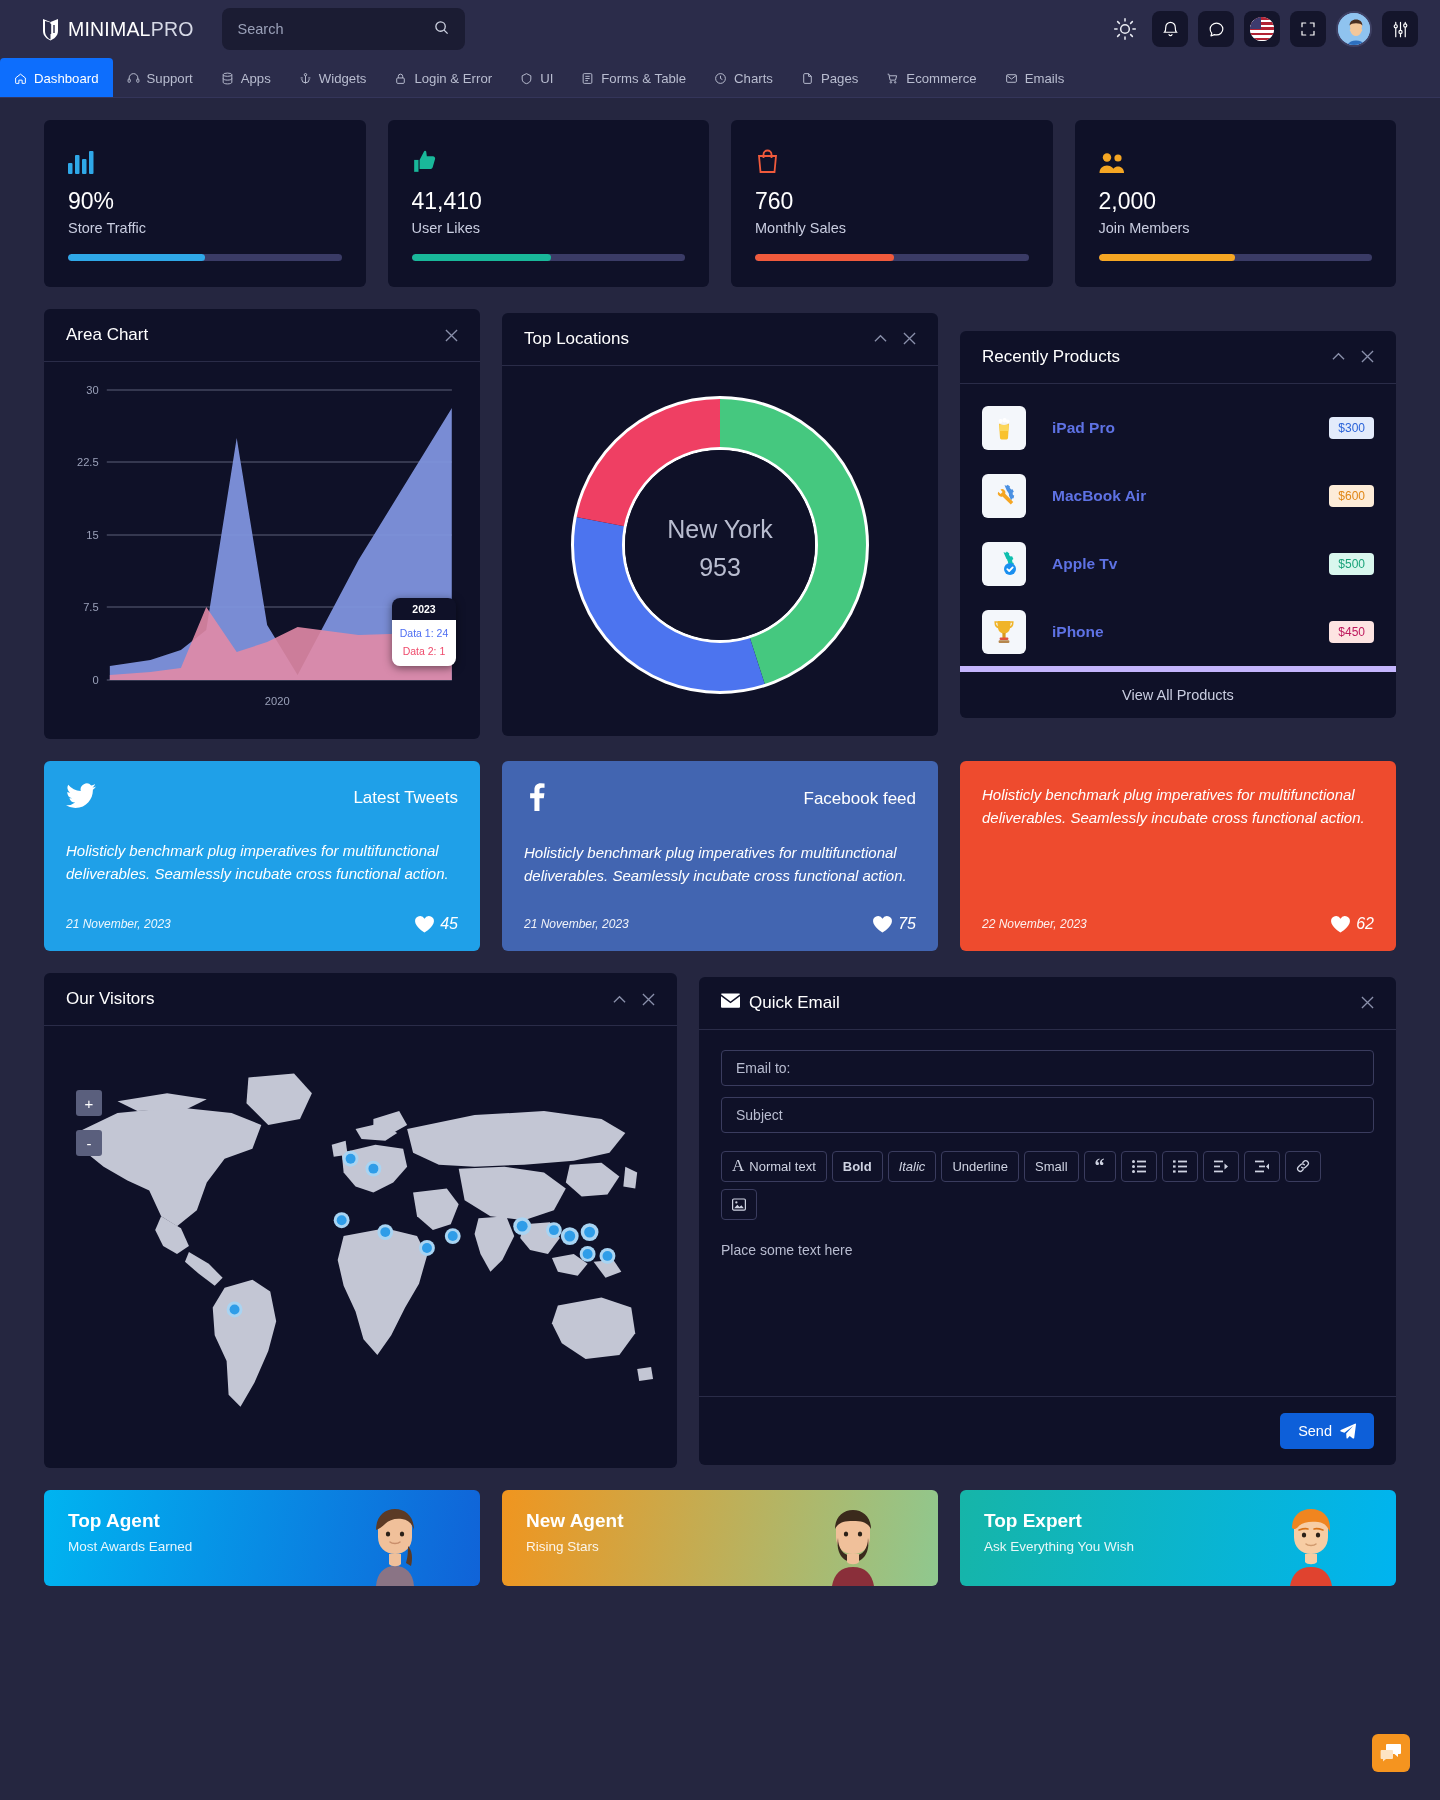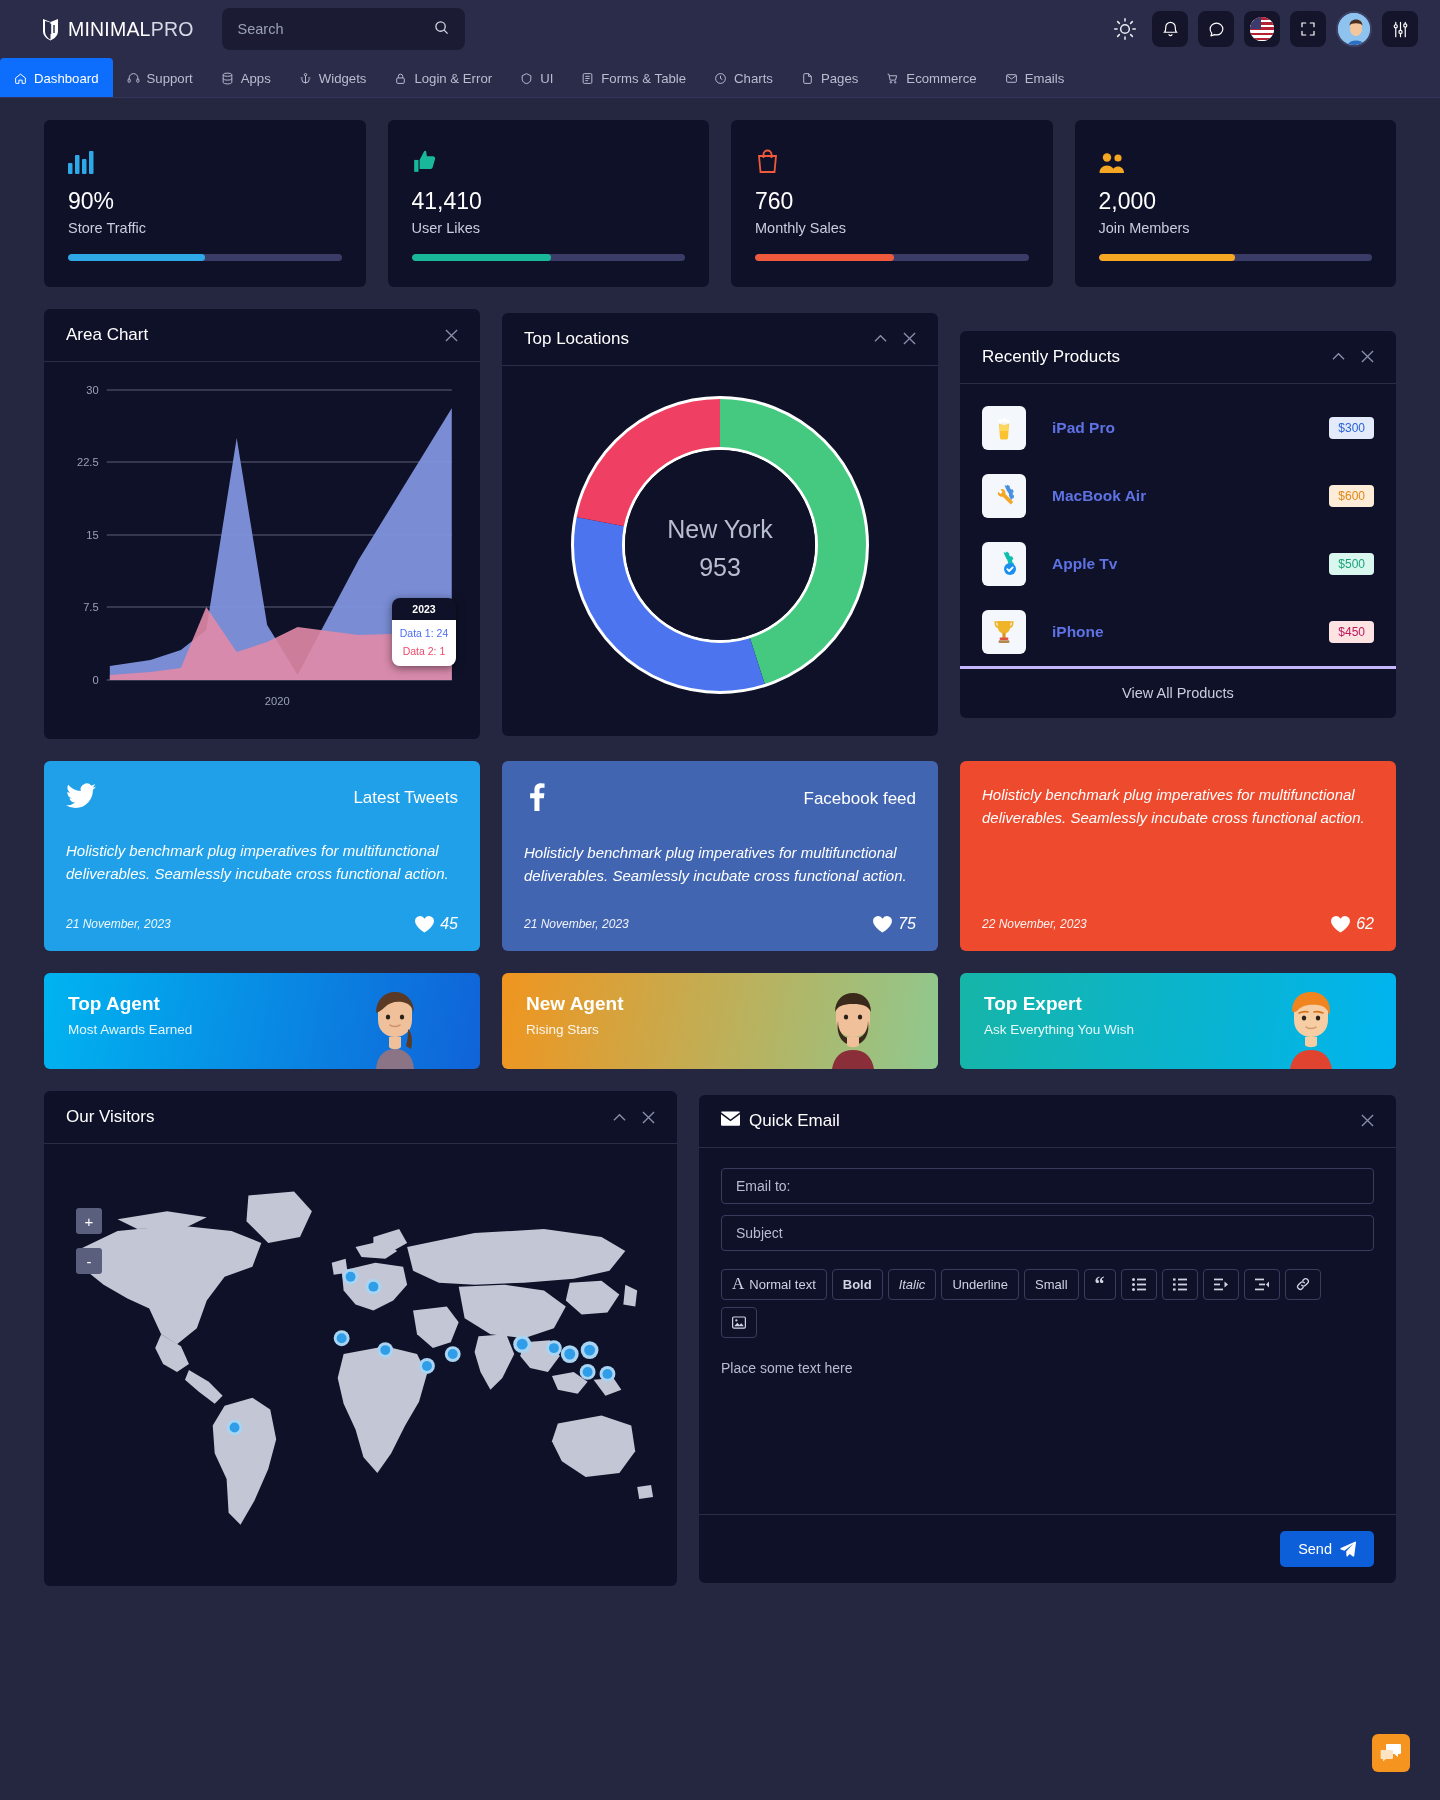--- a/index.html
+++ b/index.html
@@ -126,21 +126,21 @@
   .prod-ico {
     width: 44px; height: 44px; border-radius: 6px; background: #f4f7fb;
     display: flex; align-items: center; justify-content: center; font-size: 23px;
     flex: none;
   }
   .prod-name { margin-left: 26px; font-size: 15.5px; color: #5e72e4; font-weight: 700; }
   .badge {
     margin-left: auto; font-size: 12px; border-radius: 4px; padding: 4px 9px;
   }
   .view-all {
-    border-top: 3px solid #c4b5fd; height: 52px; display: flex;
+    border-top: 6px solid #c4b5fd; height: 52px; display: flex;
     align-items: center; justify-content: center; font-size: 14.5px; color: #c9cde0;
     cursor: pointer;
   }
 
   
   .social { flex: 1; border-radius: 6px; padding: 22px 22px 18px; color: #fff; min-height: 190px; display:flex; flex-direction:column; }
   .social-head { display: flex; align-items: center; margin-bottom: 26px; }
   .social-title { margin-left: auto; font-size: 17px; }
   .social-text { font-style: italic; font-size: 15px; line-height: 1.55; margin-bottom: 18px; }
   .social-foot { display: flex; align-items: center; margin-top: auto; }
@@ -627,66 +627,20 @@
         <div class="social-text">Holisticly benchmark plug imperatives for multifunctional deliverables. Seamlessly incubate cross functional action.</div>
         <div class="social-foot">
           <span class="social-date">22 November, 2023</span>
           <span class="social-likes">
             <svg width="19" height="17" viewBox="0 0 20 18" fill="#fff">
                 <path d="M10 17.5S0 11.4 0 5.6A5.3 5.3 0 0 1 10 3a5.3 5.3 0 0 1 10 2.6C20 11.4 10 17.5 10 17.5z"></path>
               </svg>
             <span>62</span>
           </span>
         </div>
-      </div>
-    </div>
-
-    <div class="row">
-      <div class="agent" style="background:linear-gradient(100deg,#00b4f0,#1063d8)">
-        <div class="agent-title">Top Agent</div>
-        <div class="agent-sub">Most Awards Earned</div>
-        <svg class="agent-av" viewBox="0 0 78 84">
-          <path d="M22 26c0-10 7-17 17-17s17 7 17 17v9c0 10-7 17-17 17s-17-7-17-17z" fill="#f0c09a"></path>
-          <path d="M20 28c0-13 8-21 19-21s19 8 19 21c-2-7-6-10-12-11-7-1-13 1-17 5-3 3-6 5-9 6z" fill="#5b3a25"></path>
-          <path d="M52 44c4 4 5 12 3 20l-5-3c2-7 2-13 2-17z" fill="#5b3a25"></path>
-          <ellipse cx="32" cy="32" rx="2.2" ry="2.6" fill="#2b2118"></ellipse>
-          <ellipse cx="46" cy="32" rx="2.2" ry="2.6" fill="#2b2118"></ellipse>
-          <path d="M34 40c2 2 8 2 10 0" fill="none" stroke="#c98e6b" stroke-width="1.4" stroke-linecap="round"></path>
-          <path d="M20 84c1-13 8-20 19-20s18 7 19 20z" fill="#8a7485"></path>
-          <path d="M33 52h12v10c-2 3-10 3-12 0z" fill="#f0c09a"></path>
-        </svg>
-      </div>
-
-      <div class="agent" style="background:linear-gradient(100deg,#f0951f,#8fc88f)">
-        <div class="agent-title">New Agent</div>
-        <div class="agent-sub">Rising Stars</div>
-        <svg class="agent-av" viewBox="0 0 78 84">
-          <path d="M22 26c0-10 7-17 17-17s17 7 17 17v9c0 10-7 17-17 17s-17-7-17-17z" fill="#f0c09a"></path>
-          <path d="M21 27c0-12 8-19 18-19s18 7 18 19c-3-6-8-8-18-8s-15 2-18 8z" fill="#3b2a1c"></path>
-          <path d="M24 36c0 10 5 18 15 18s15-8 15-18c2 14-4 24-15 24S22 50 24 36z" fill="#3b2a1c"></path>
-          <ellipse cx="32" cy="32" rx="2.2" ry="2.6" fill="#2b2118"></ellipse>
-          <ellipse cx="46" cy="32" rx="2.2" ry="2.6" fill="#2b2118"></ellipse>
-          <path d="M18 84c2-12 9-19 21-19s19 7 21 19z" fill="#8a2f3a"></path>
-          <path d="M33 52h12v8c-2 3-10 3-12 0z" fill="#f0c09a"></path>
-        </svg>
-      </div>
-
-      <div class="agent" style="background:linear-gradient(100deg,#16b5a8,#00b4f0)">
-        <div class="agent-title">Top Expert</div>
-        <div class="agent-sub">Ask Everything You Wish</div>
-        <svg class="agent-av" viewBox="0 0 78 84">
-          <path d="M22 26c0-10 7-17 17-17s17 7 17 17v9c0 10-7 17-17 17s-17-7-17-17z" fill="#f7cda4"></path>
-          <path d="M20 26c0-12 8-19 19-19s19 7 19 19v4c-3-6-5-9-12-10-8-1-16 0-20 5-3 3-5 2-6 1z" fill="#f0851f"></path>
-          <path d="M27 28c3-1 6-2 9-1M42 27c3-1 6-0 9 1" fill="none" stroke="#d97217" stroke-width="1.6" stroke-linecap="round"></path>
-          <ellipse cx="32" cy="33" rx="2.2" ry="2.6" fill="#2b2118"></ellipse>
-          <ellipse cx="46" cy="33" rx="2.2" ry="2.6" fill="#2b2118"></ellipse>
-          <path d="M34 42c2 2 8 2 10 0" fill="none" stroke="#d09a6e" stroke-width="1.5" stroke-linecap="round"></path>
-          <path d="M18 84c2-12 9-19 21-19s19 7 21 19z" fill="#e0432f"></path>
-          <path d="M33 52h12v8c-2 3-10 3-12 0z" fill="#f7cda4"></path>
-        </svg>
       </div>
     </div>
 
     <div class="row">
 
       <div class="panel" style="flex:0 0 633px">
         <div class="panel-head">
           <div class="panel-title">Our Visitors</div>
           <div class="panel-actions">
             <span class="pa">
@@ -896,20 +850,66 @@
         <div class="mail-foot">
           <button class="send-btn">
             <span>Send</span>
             <svg width="16" height="16" viewBox="0 0 16 16" fill="#fff">
                 <path d="M15.5.6L.8 7.1c-.6.3-.5 1.1 0 1.3l3.6 1.3 8.7-6.6-6.9 7.5.3 4.4c.1.6.8.8 1.2.3l2-2.3 3.2 2.4c.5.4 1.2.1 1.3-.5L16 1.4c.1-.6-.5-1-.5-.8z"></path>
               </svg>
           </button>
         </div>
       </div>
     </div>
+
+    <div class="row">
+      <div class="agent" style="background:linear-gradient(100deg,#00b4f0,#1063d8)">
+        <div class="agent-title">Top Agent</div>
+        <div class="agent-sub">Most Awards Earned</div>
+        <svg class="agent-av" viewBox="0 0 78 84">
+          <path d="M22 26c0-10 7-17 17-17s17 7 17 17v9c0 10-7 17-17 17s-17-7-17-17z" fill="#f0c09a"></path>
+          <path d="M20 28c0-13 8-21 19-21s19 8 19 21c-2-7-6-10-12-11-7-1-13 1-17 5-3 3-6 5-9 6z" fill="#5b3a25"></path>
+          <path d="M52 44c4 4 5 12 3 20l-5-3c2-7 2-13 2-17z" fill="#5b3a25"></path>
+          <ellipse cx="32" cy="32" rx="2.2" ry="2.6" fill="#2b2118"></ellipse>
+          <ellipse cx="46" cy="32" rx="2.2" ry="2.6" fill="#2b2118"></ellipse>
+          <path d="M34 40c2 2 8 2 10 0" fill="none" stroke="#c98e6b" stroke-width="1.4" stroke-linecap="round"></path>
+          <path d="M20 84c1-13 8-20 19-20s18 7 19 20z" fill="#8a7485"></path>
+          <path d="M33 52h12v10c-2 3-10 3-12 0z" fill="#f0c09a"></path>
+        </svg>
+      </div>
+
+      <div class="agent" style="background:linear-gradient(100deg,#f0951f,#8fc88f)">
+        <div class="agent-title">New Agent</div>
+        <div class="agent-sub">Rising Stars</div>
+        <svg class="agent-av" viewBox="0 0 78 84">
+          <path d="M22 26c0-10 7-17 17-17s17 7 17 17v9c0 10-7 17-17 17s-17-7-17-17z" fill="#f0c09a"></path>
+          <path d="M21 27c0-12 8-19 18-19s18 7 18 19c-3-6-8-8-18-8s-15 2-18 8z" fill="#3b2a1c"></path>
+          <path d="M24 36c0 10 5 18 15 18s15-8 15-18c2 14-4 24-15 24S22 50 24 36z" fill="#3b2a1c"></path>
+          <ellipse cx="32" cy="32" rx="2.2" ry="2.6" fill="#2b2118"></ellipse>
+          <ellipse cx="46" cy="32" rx="2.2" ry="2.6" fill="#2b2118"></ellipse>
+          <path d="M18 84c2-12 9-19 21-19s19 7 21 19z" fill="#8a2f3a"></path>
+          <path d="M33 52h12v8c-2 3-10 3-12 0z" fill="#f0c09a"></path>
+        </svg>
+      </div>
+
+      <div class="agent" style="background:linear-gradient(100deg,#16b5a8,#00b4f0)">
+        <div class="agent-title">Top Expert</div>
+        <div class="agent-sub">Ask Everything You Wish</div>
+        <svg class="agent-av" viewBox="0 0 78 84">
+          <path d="M22 26c0-10 7-17 17-17s17 7 17 17v9c0 10-7 17-17 17s-17-7-17-17z" fill="#f7cda4"></path>
+          <path d="M20 26c0-12 8-19 19-19s19 7 19 19v4c-3-6-5-9-12-10-8-1-16 0-20 5-3 3-5 2-6 1z" fill="#f0851f"></path>
+          <path d="M27 28c3-1 6-2 9-1M42 27c3-1 6-0 9 1" fill="none" stroke="#d97217" stroke-width="1.6" stroke-linecap="round"></path>
+          <ellipse cx="32" cy="33" rx="2.2" ry="2.6" fill="#2b2118"></ellipse>
+          <ellipse cx="46" cy="33" rx="2.2" ry="2.6" fill="#2b2118"></ellipse>
+          <path d="M34 42c2 2 8 2 10 0" fill="none" stroke="#d09a6e" stroke-width="1.5" stroke-linecap="round"></path>
+          <path d="M18 84c2-12 9-19 21-19s19 7 21 19z" fill="#e0432f"></path>
+          <path d="M33 52h12v8c-2 3-10 3-12 0z" fill="#f7cda4"></path>
+        </svg>
+      </div>
+    </div>
   </div>
 
   <div class="fab">
     <svg width="22" height="20" viewBox="0 0 22 20" fill="#fff">
       <path d="M7 1h13a1 1 0 0 1 1 1v8a1 1 0 0 1-1 1h-2v3l-3.6-3H7a1 1 0 0 1-1-1V2a1 1 0 0 1 1-1z" fill="#fff"></path>
       <path d="M1.6 7H12a1 1 0 0 1 1 1v7a1 1 0 0 1-1 1H6l-3 2.6V16H1.6a1 1 0 0 1-1-1V8a1 1 0 0 1 1-1z" fill="#fde3c2"></path>
     </svg>
   </div>
 </div>
 

